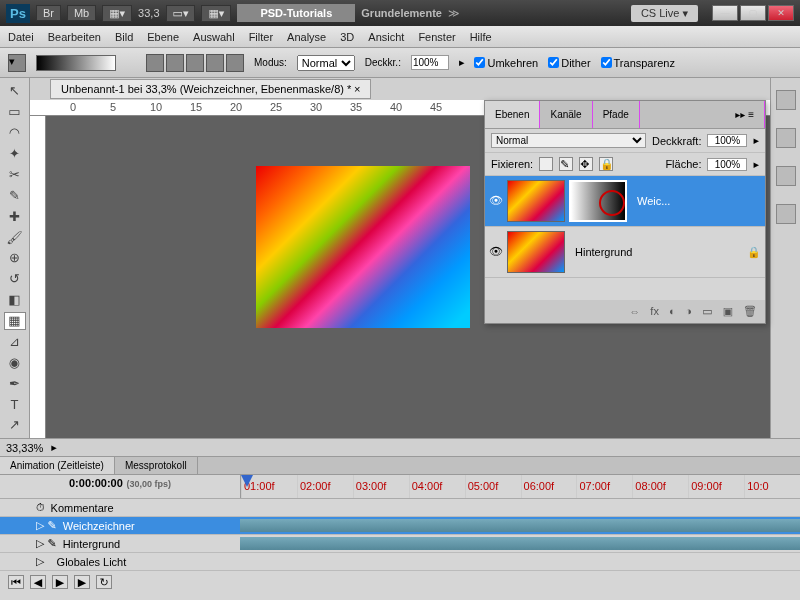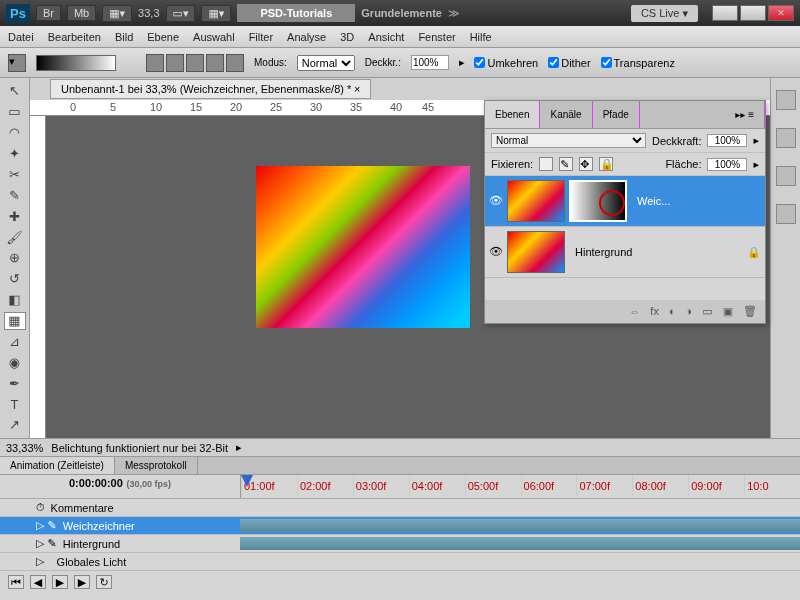--- a/index.html
+++ b/index.html
@@ -166,21 +166,21 @@
     <div class="ruler-top">
       <span style="left:40px">0</span>
         <span style="left:80px">5</span>
       <span style="left:120px">10</span>
         <span style="left:160px">15</span>
       <span style="left:200px">20</span>
         <span style="left:240px">25</span>
       <span style="left:280px">30</span>
         <span style="left:320px">35</span>
       <span style="left:360px">40</span>
-        <span style="left:392px">45</span>
+        <span style="left:400px">45</span>
     </div>
     <div class="canvas-body">
       <div class="ruler-left"></div>
       <div class="canvas">
         <div class="img"></div>
       </div>
     </div>
   </div>
 </div>
 
@@ -237,21 +237,20 @@
     <span>◐</span>
     <span>◑</span>
     <span>▭</span>
     <span>▣</span>
     <span>🗑</span>
   </div>
 </div>
 
 <div class="status">
   <span>33,33%</span>
-  <span>Belichtung funktioniert nur bei 32-Bit</span>
   <span>▸</span>
 </div>
 
 <div class="anim">
   <div class="atabs">
     <div class="atab act">Animation (Zeitleiste)</div>
     <div class="atab">Messprotokoll</div>
   </div>
   <div class="timehdr">
     <div class="tc"><span>0:00:00:00</span> <span class="fps">(30,00 fps)</span></div>

